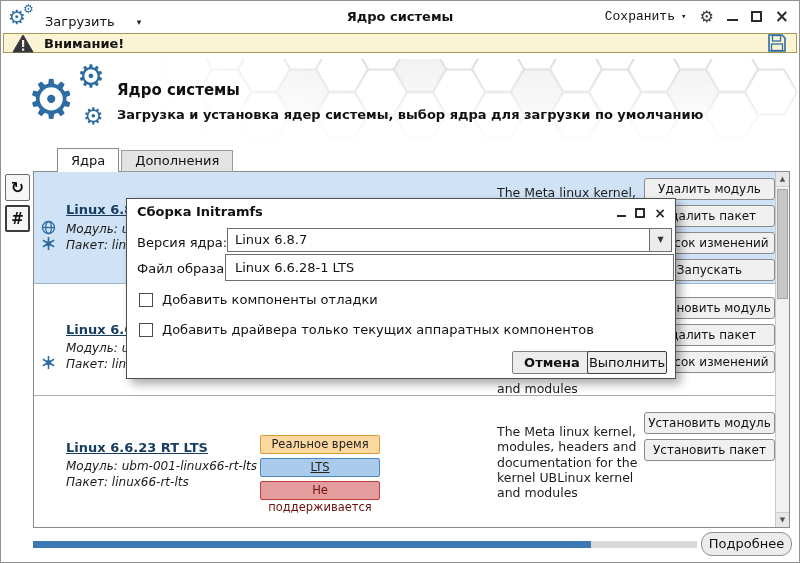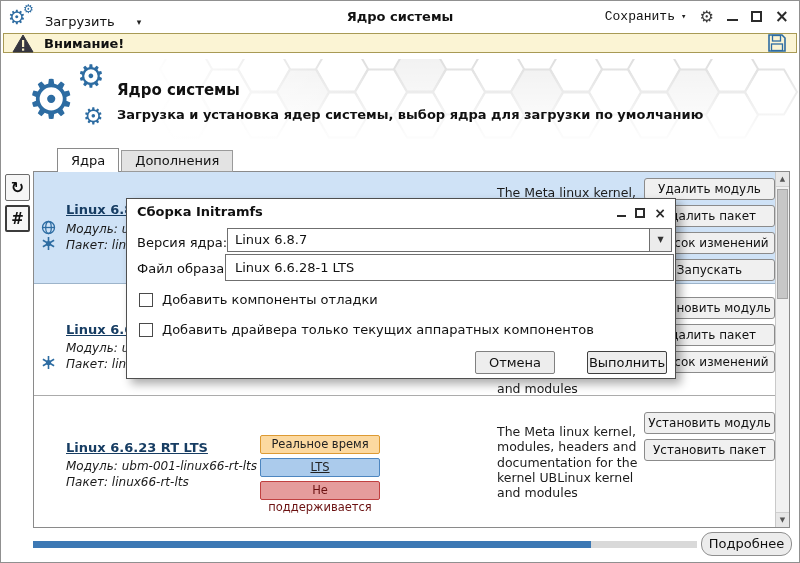--- a/index.html
+++ b/index.html
@@ -96,21 +96,21 @@
   .d-label { position:absolute; font-size:13px; white-space:nowrap; }
   .combo { position:absolute; left:100px; top:29px; width:445px; height:24px; border:1px solid #6f6f6f; background:#fff; }
   .combo-val { position:absolute; left:7px; top:3px; white-space:nowrap; }
   .combo-btn { position:absolute; right:0; top:0; width:22px; height:22px; background:#ececec; border-left:1px solid #6f6f6f; text-align:center; line-height:22px; font-size:8px; color:#333; }
   .droplist { position:absolute; left:98px; top:55px; width:449px; height:27px; border:1px solid #6f6f6f; background:#fff; z-index:2; }
   .drop-item { position:absolute; left:9px; top:5px; white-space:nowrap; }
   .cbrow { position:absolute; left:12px; display:flex; align-items:center; gap:9px; }
   .cbrow.c1 { top:93px; } .cbrow.c2 { top:123px; }
   .cbox { width:14px; height:14px; border:1.5px solid #4a4a4a; background:#fff; flex:none; }
   .d-btn { position:absolute; top:152px; width:80px; height:23px; background:#ededed; border:1px solid #808080; border-radius:2px; font-size:13px; text-align:center; line-height:21px; }
-  .d-btn.cancel { left:348px; }
+  .d-btn.cancel { left:385px;font-weight:bold; }
   .d-btn.run { left:460px; border-color:#3f3f3f; }
 
   
   .progress-track { position:absolute; left:32px; top:540px; width:664px; height:7px; background:#d9d9d9; }
   .progress-fill { height:100%; background:#3c78b4; width:0; }
   .details-btn { position:absolute; left:700px; top:531px; width:91px; height:24px; background:#ececec; border:1px solid #8f8f8f; border-radius:11px; text-align:center; line-height:22px; font-size:13px; }
 </style>
 </head>
 <body>
 

